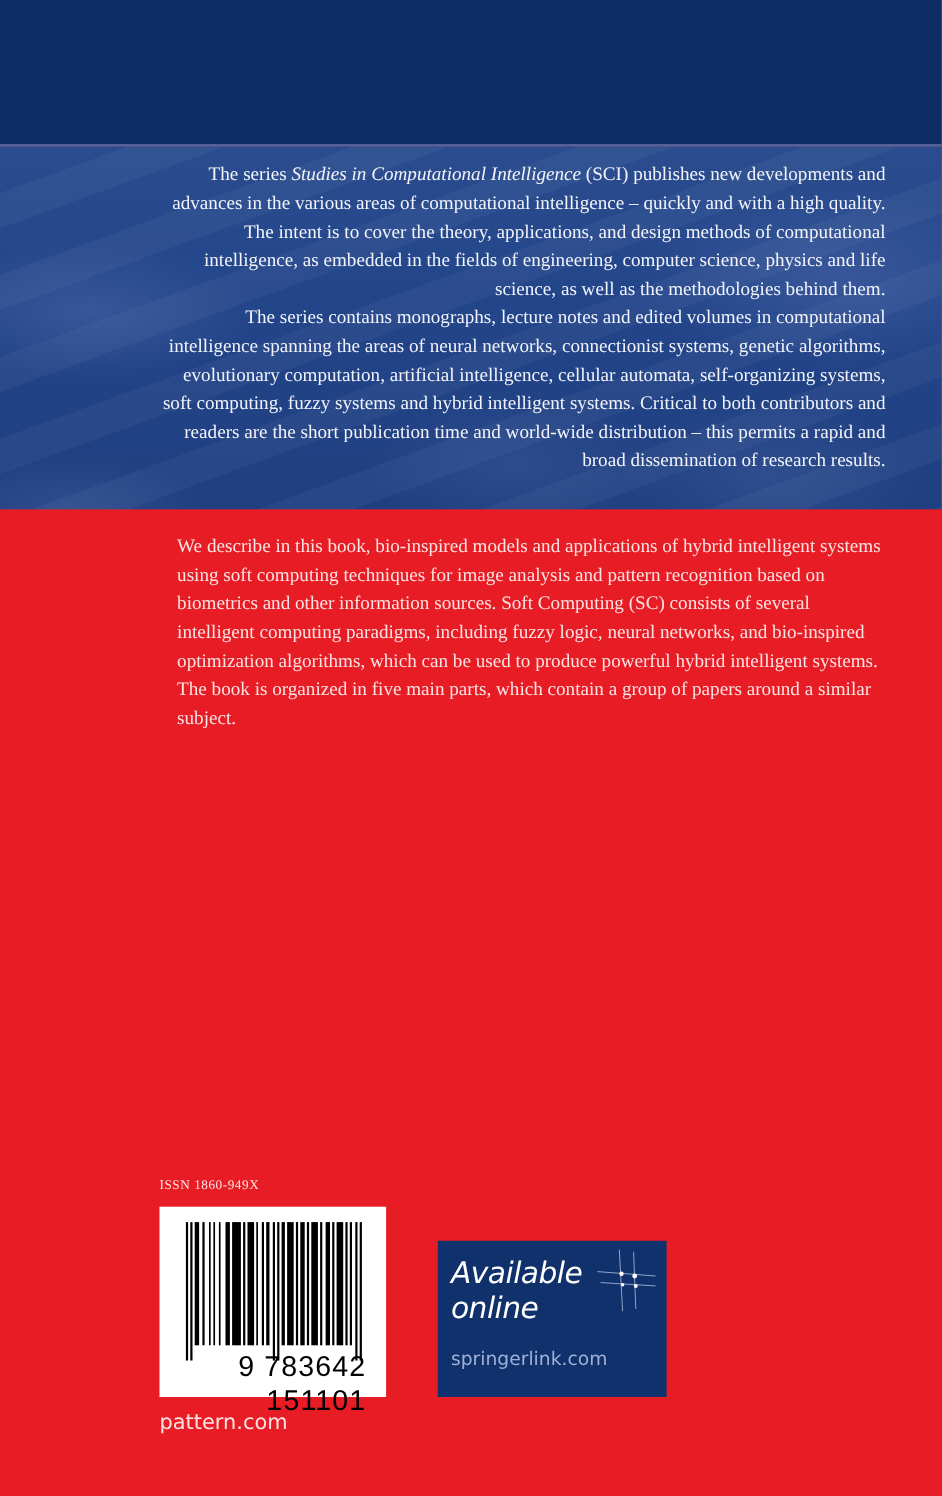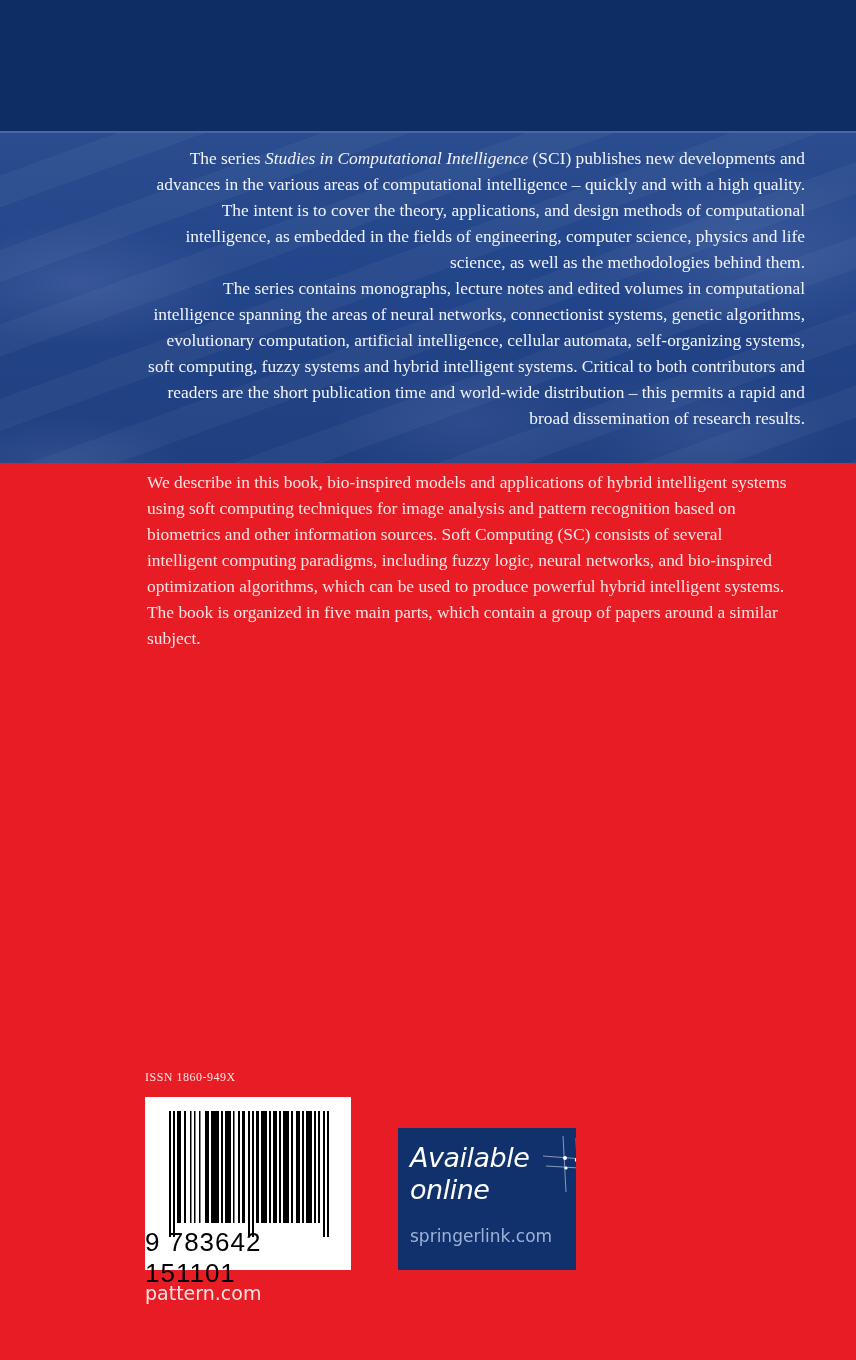--- a/index.html
+++ b/index.html
@@ -27,45 +27,45 @@
   .series-text {
     position: absolute; left: 145px; top: 145px; width: 660px;
     color: #f2f4fa; font-size: 17.4px; line-height: 26px;
     margin: 0;
     text-align: right;
   }
   .series-text em { font-style: italic; }
   .desc-text {
     position: absolute; left: 145px; top: 467px; width: 640px;
     color: #fbe3e3; font-size: 17.4px; line-height: 26px;
-    margin: 2px;
+    margin: 16px;
   }
   .issn {
     position: absolute; left: 145px; top: 1070px;
     color: #fbe3e3; font-size: 12px; letter-spacing: 0.5px;
     font-variant: small-caps;
   }
   .barcode-box {
     position: absolute; left: 145px; top: 1097px; width: 206px; height: 173px;
     background: #ffffff;
   }
   .bars {
     position: absolute; left: 14px; top: 14px; width: 180px; height: 126px;
   }
   .barcode-num {
-    position: absolute; left: 0; width: 188px; top: 130px; text-align: left;
+    position: absolute; left: 0; width: 188px; top: 130px; text-align: right;
     font-family: "Liberation Sans", sans-serif; font-size: 26px; color: #000;
     letter-spacing: 1px;
   }
   .springer-url {
     position: absolute; left: 145px; top: 1282px;
     font-family: "DejaVu Sans", sans-serif; font-size: 19px; color: #fbe3e3;
   }
   .online-box {
-    position: absolute; left: 398px; top: 1128px; width: 178px; height: 142px;
+    position: absolute; left: 398px; top: 1128px; width: 208px; height: 142px;
     background: #10316b; overflow: hidden;
   }
   .online-title {
     position: absolute; left: 12px; top: 14px;
     font-family: "DejaVu Sans", sans-serif; font-style: italic;
     font-size: 27px; line-height: 32px; color: #ffffff; letter-spacing: -0.5px;
   }
   .online-url {
     position: absolute; left: 12px; top: 98px;
     font-family: "DejaVu Sans", sans-serif; 

